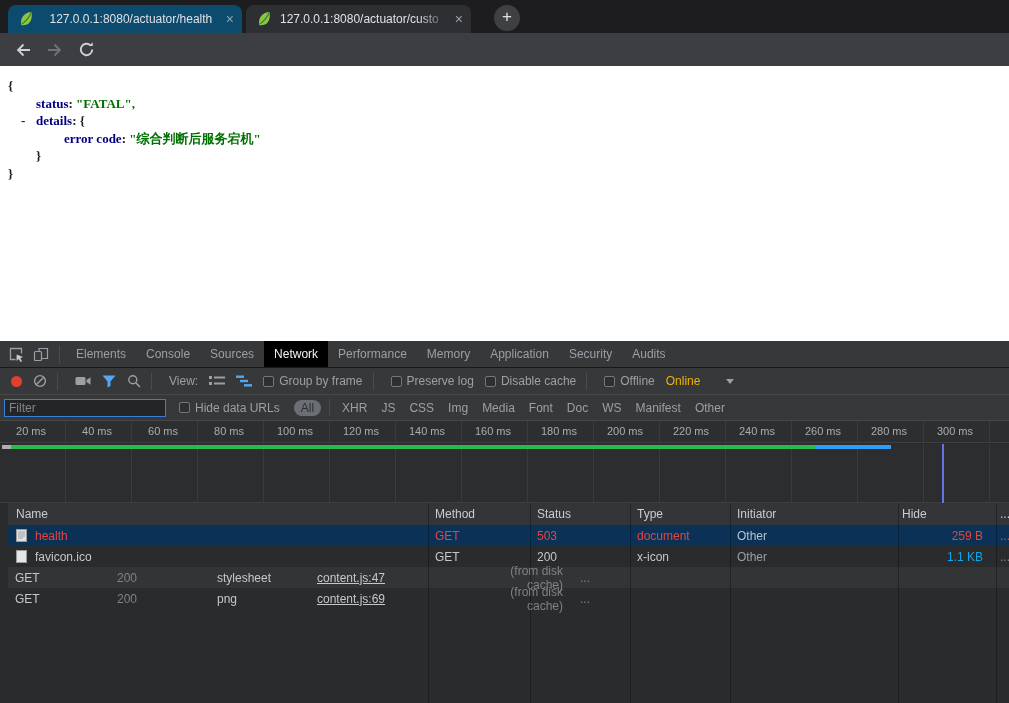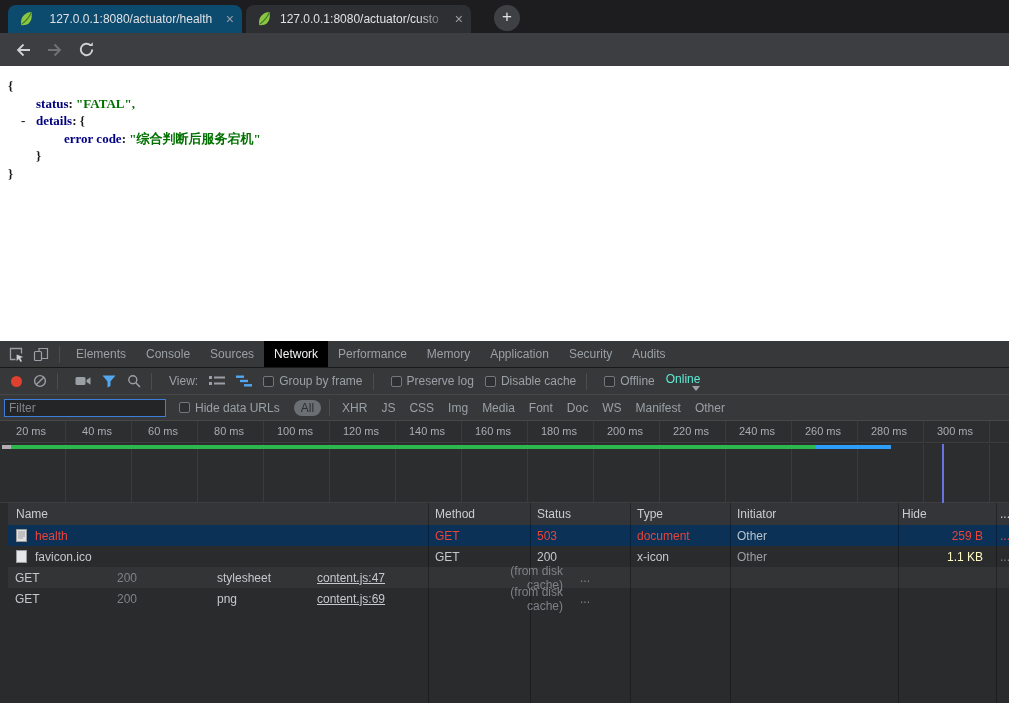--- a/index.html
+++ b/index.html
@@ -241,21 +241,21 @@
         </span>
       <span class="tb">
           <span class="cb"></span>
           <span>Disable cache</span>
         </span>
       <span class="vsep"></span>
       <span class="tb">
           <span class="cb"></span>
           <span>Offline</span>
         </span>
-      <span class="tb" style="color:#5eead4;flex-direction:column;">
+      <span class="tb" style="color:#eab308;">
           <span>Online</span>
           <span class="dd-arrow"></span>
         </span>
     </div>
 
     <div class="dt-filterrow">
       <input class="filter-input" placeholder="Filter" style="">
       <span class="tb" style="margin-left:13px;">
           <span class="cb"></span>
           <span>Hide data URLs</span>
@@ -334,21 +334,21 @@
               <svg width="11" height="13" viewBox="0 0 11 13">
                 <rect x="0.5" y="0.5" width="10" height="12" fill="#e4e6e9" stroke="#9a9a9a"></rect>
               </svg>
             </span>
             <span>favicon.ico</span>
           </span>
         <span class="c-method">GET</span>
         <span class="c-status">200</span>
         <span class="c-type">x-icon</span>
         <span class="c-init soft">Other</span>
-        <span class="c-size" style="color:#fef9c3;">1.1 KB</span>
+        <span class="c-size" style="color:#0ea5e9;">1.1 KB</span>
         <span class="c-more dim">...</span>
       </div>
 
       <div class="row light">
         <span class="c-method">GET</span>
         <span class="c-status dim">200</span>
         <span class="c-type">stylesheet</span>
         <span class="c-init"><span class="lnk">content.js:47</span></span>
         <span class="c-size dim">(from disk cache)</span>
         <span class="c-more dim">...</span>

